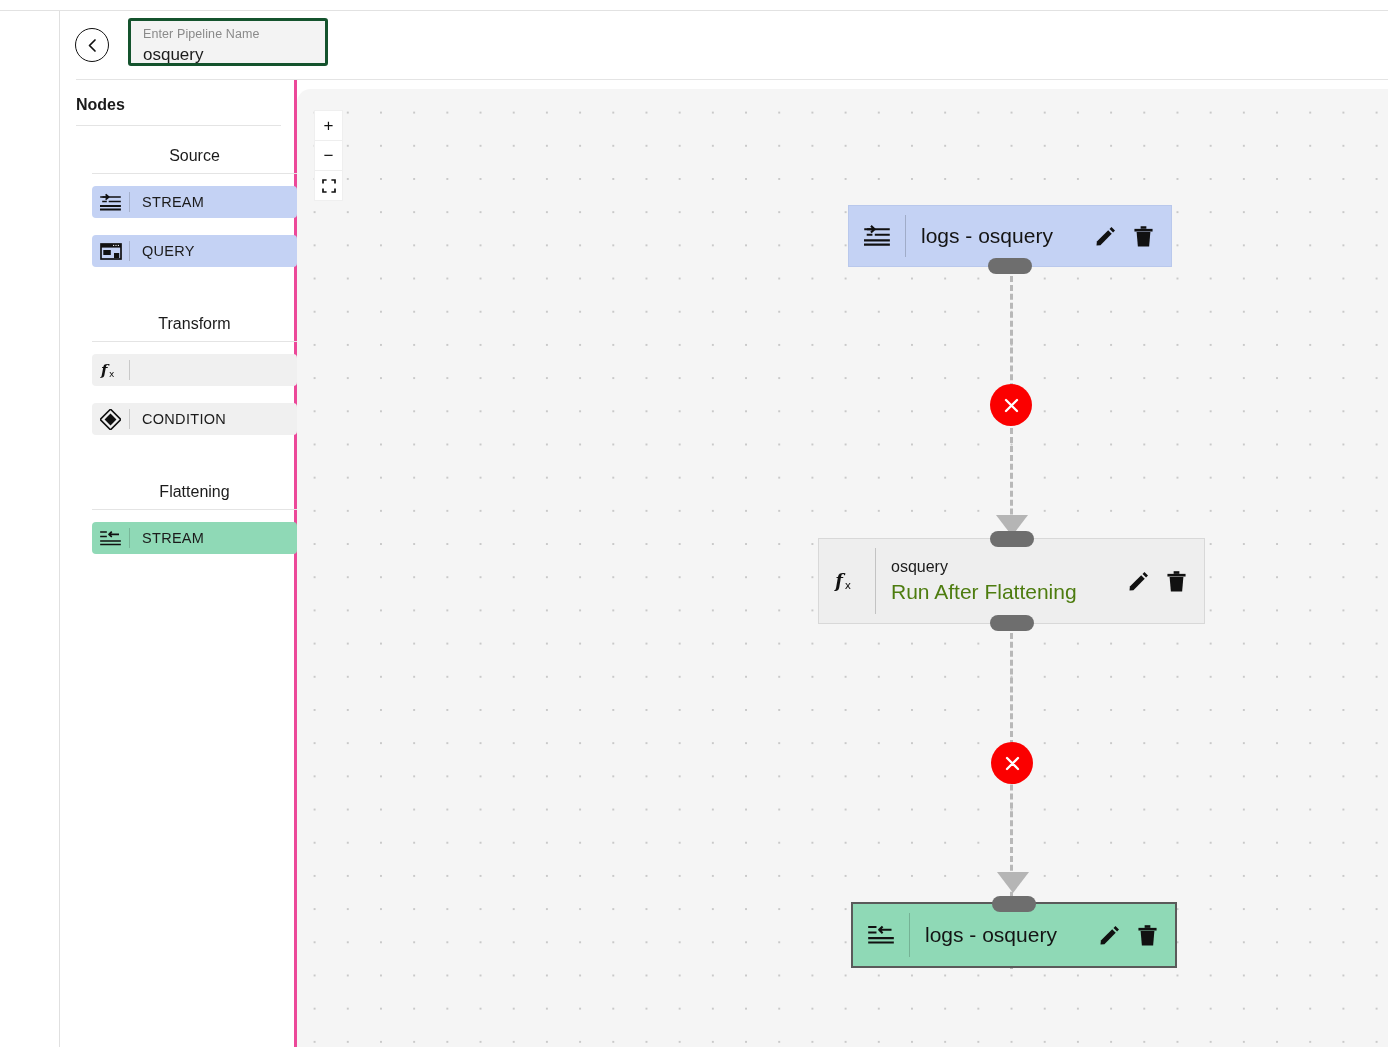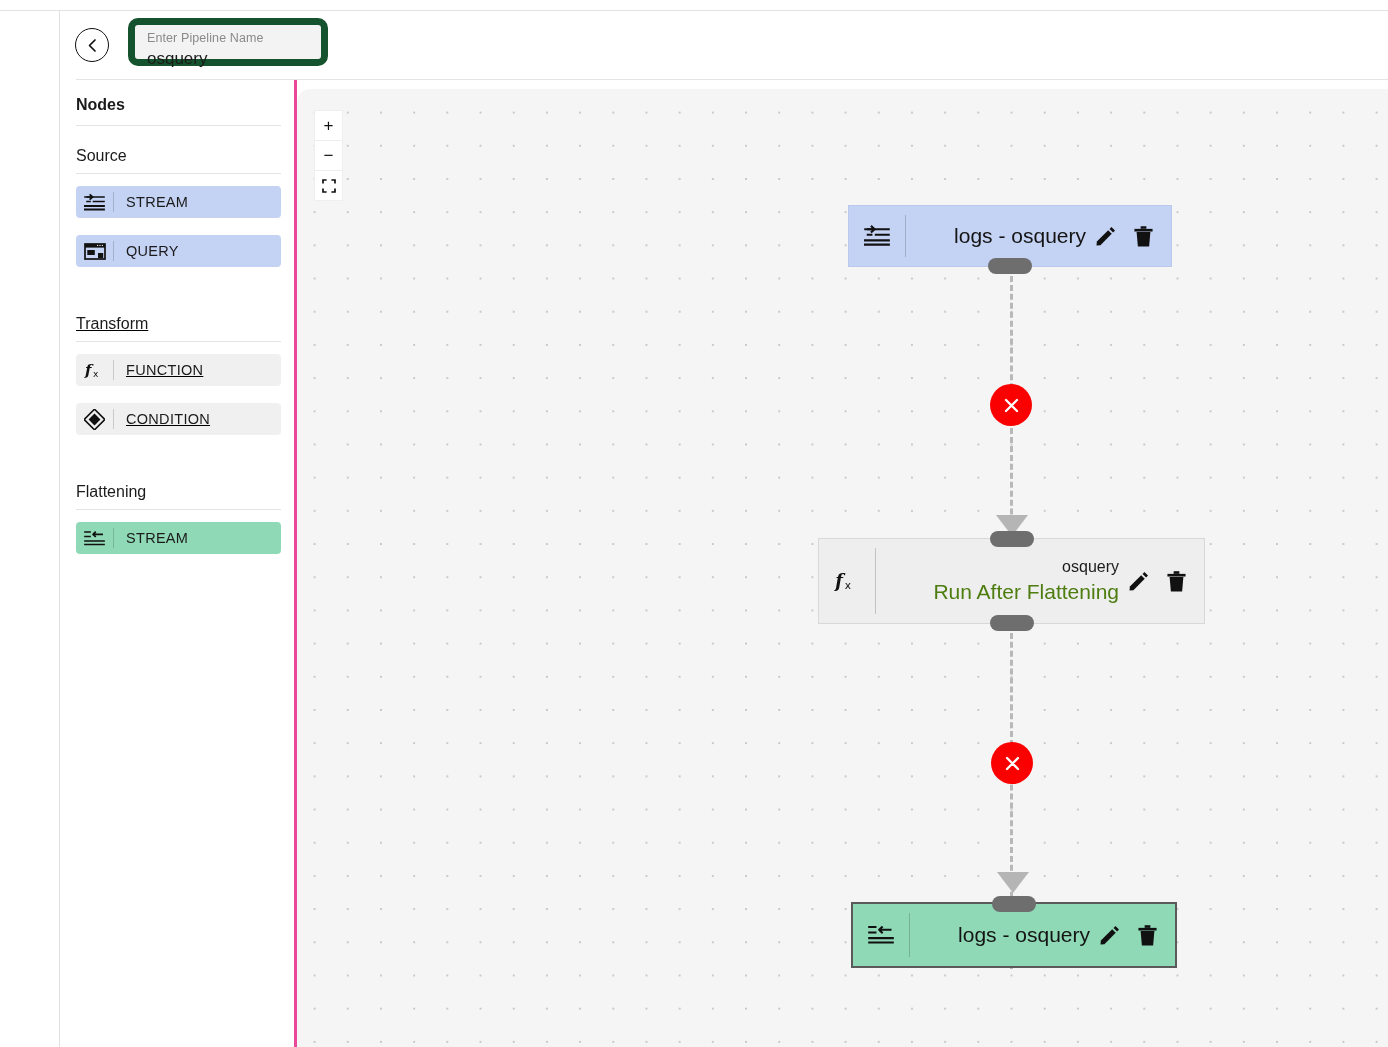--- a/index.html
+++ b/index.html
@@ -51,22 +51,22 @@
     align-items: center;
     justify-content: center;
     cursor: pointer;
     background: transparent;
   }
   .pipeline-field {
     position: absolute;
     left: 68px; top: 7px;
     width: 200px; height: 48px;
     background: #f3f3f3;
-    border: 7px solid #14532d;
-    border-radius: 10px;
+    border: 3px solid #14532d;
+    border-radius: 3px;
     box-sizing: border-box;
     padding: 5px 12px 0 12px;
     cursor: text;
   }
   .pipeline-label {
     font-size: 12.5px;
     color: #8a8a8a;
     line-height: 16px;
     letter-spacing: .1px;
   }
@@ -100,21 +100,21 @@
     font-size: 16px;
     font-weight: bold;
     color: #1b1b1b;
   }
   .nodes-rule {
     position: absolute;
     left: 16px; top: 45px;
     width: 205px; height: 1px;
     background: #e4e4e4;
   }
-  .group { position: absolute; left: 16px; width: 205px; }
+  .group { position: absolute; left: 32px; width: 205px; text-align: center; }
   .group-title {
     font-size: 16px;
     color: #1b1b1b;
     line-height: 22px;
     padding-bottom: 6px;
   }
   .group-rule {
     width: 205px; height: 1px;
     background: #e4e4e4;
     margin-bottom: 12px;
@@ -210,21 +210,20 @@
     margin: 9px 0;
     flex: 0 0 1px;
   }
   .node-body {
     flex: 1;
     display: flex;
     flex-direction: column;
     justify-content: center;
     padding-left: 15px;
     min-width: 0;
-    align-items: flex-end;
   }
   .node-title {
     font-size: 21px;
     color: #141414;
     line-height: 26px;
     white-space: nowrap;
   }
   .node-sub {
     font-size: 16px;
     color: #1b1b1b;
@@ -355,33 +354,32 @@
             <rect x="3.3" y="8" width="7.5" height="5" fill="#111"></rect>
             <rect x="14" y="11" width="5.2" height="5" fill="#111"></rect>
             <path d="M13 3.4 H14.2 M15.4 3.4 H16.6 M17.8 3.4 H19" stroke="#fff" stroke-width="1"></path>
           </svg>
         </div>
         <div class="pi-sep"></div>
         <div class="pi-label">QUERY</div>
       </div>
     </div>
 
-    <div class="group" style="top:233px;text-decoration:underline;">
+    <div class="group" style="top:233px;">
       <div class="group-title">Transform</div>
       <div class="group-rule"></div>
 
       <div class="palette-item grey">
         <div class="pi-icon">
           <svg width="22" height="20" viewBox="0 0 22 20">
             <text x="1" y="15" font-family="DejaVu Serif, serif" font-size="15" font-style="italic" font-weight="bold" fill="#111">f</text>
             <text x="9" y="17" font-family="DejaVu Sans, sans-serif" font-size="9" fill="#111">x</text>
           </svg>
         </div>
         <div class="pi-sep"></div>
-        <div class="pi-label">FUNCTION</div>
       </div>
 
       <div class="palette-item grey">
         <div class="pi-icon">
           <svg width="21" height="21" viewBox="0 0 21 21">
             <rect x="3.2" y="3.2" width="14.6" height="14.6" transform="rotate(45 10.5 10.5)" fill="none" stroke="#111" stroke-width="1.6"></rect>
             <rect x="6.3" y="6.3" width="8.4" height="8.4" transform="rotate(45 10.5 10.5)" fill="#111"></rect>
           </svg>
         </div>
         <div class="pi-sep"></div>

